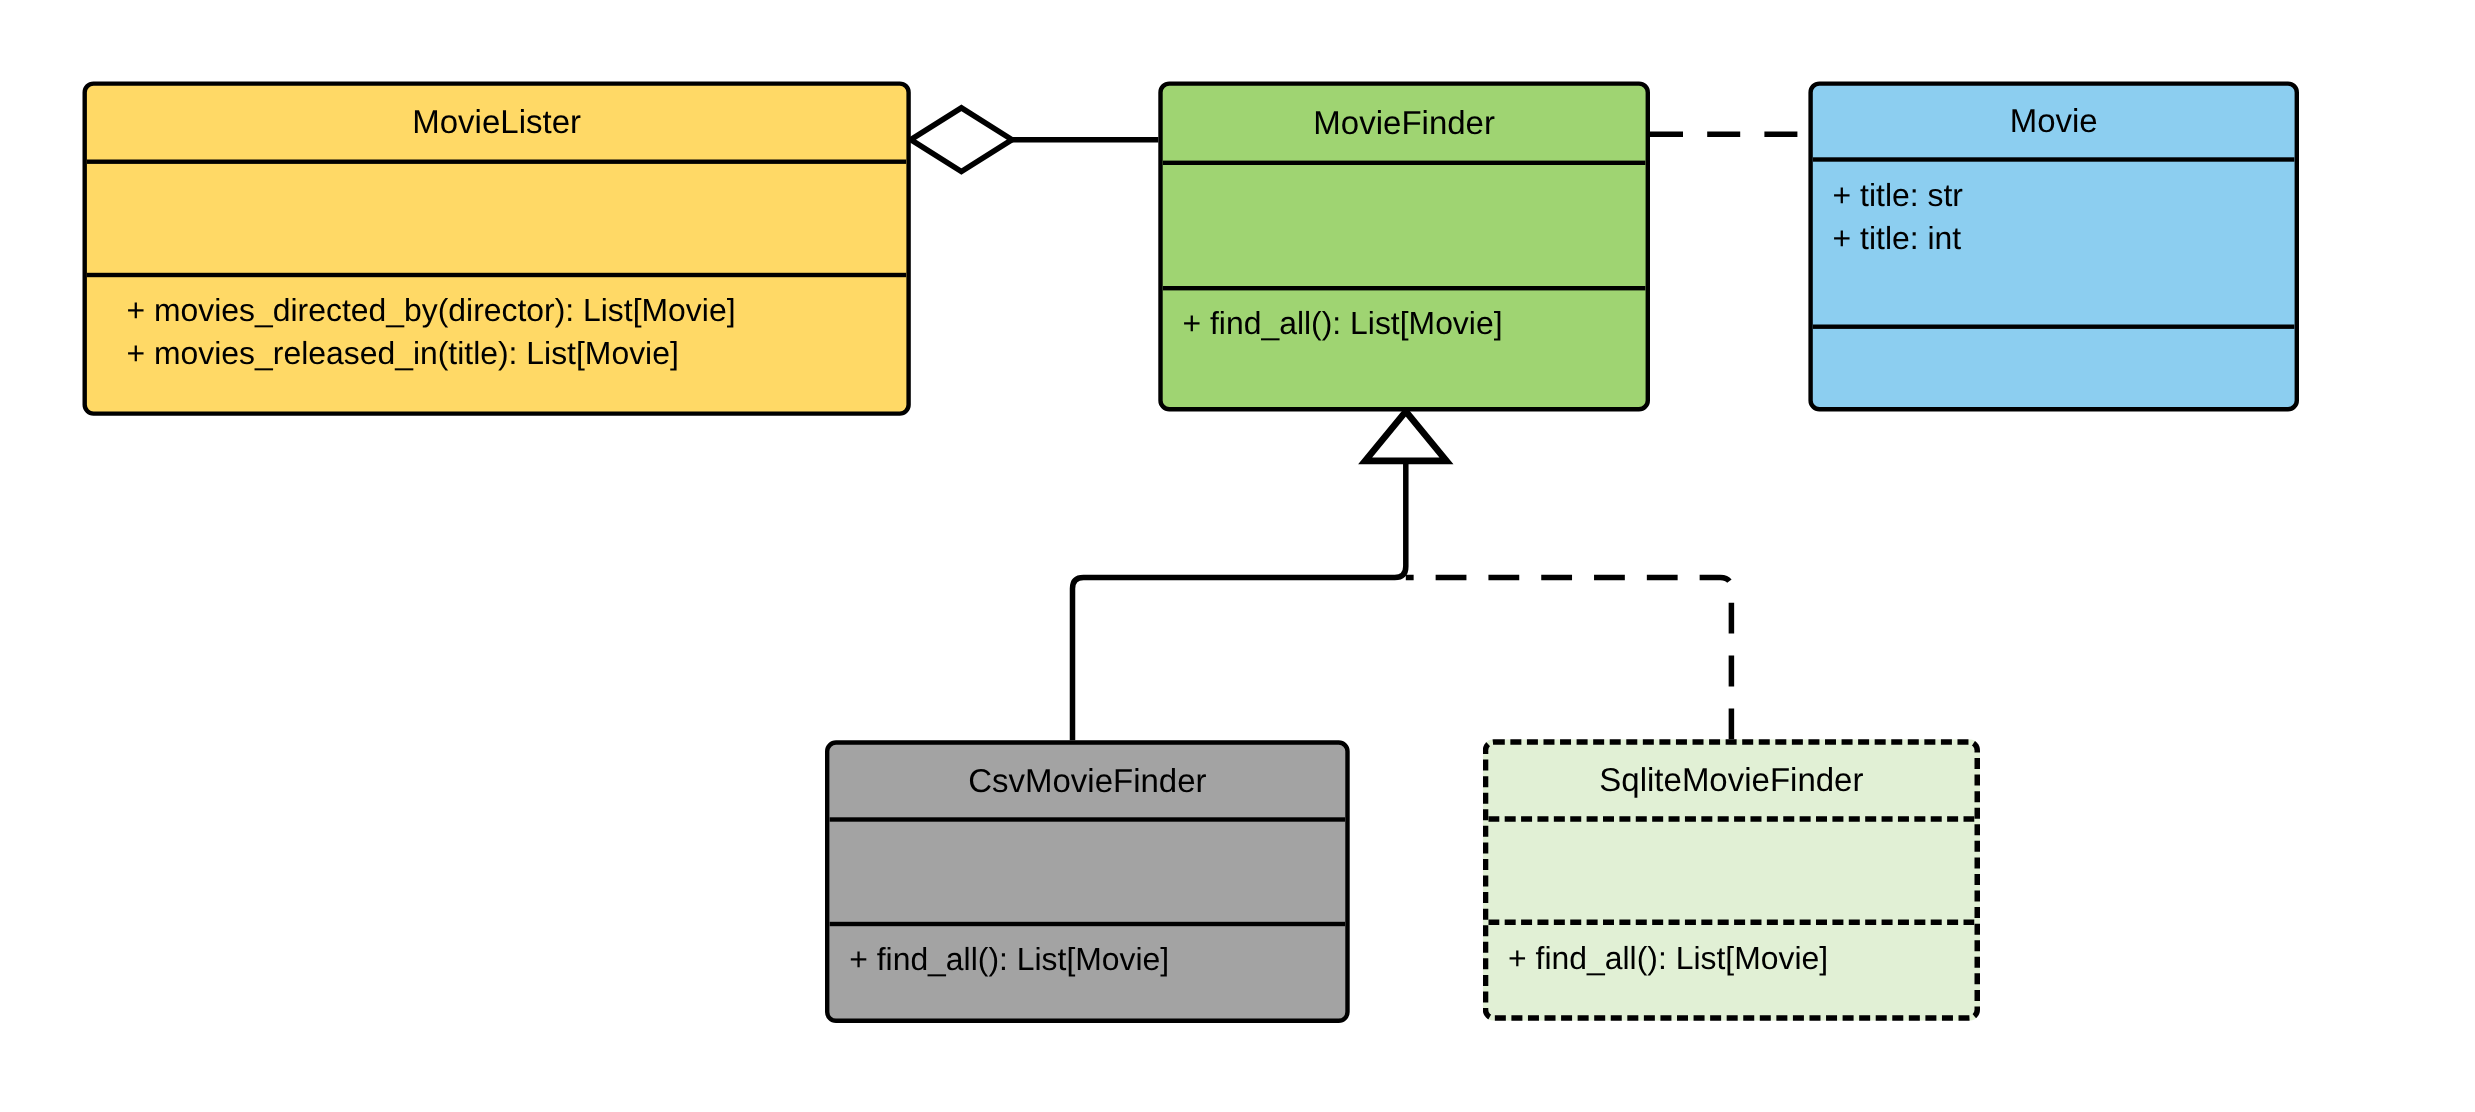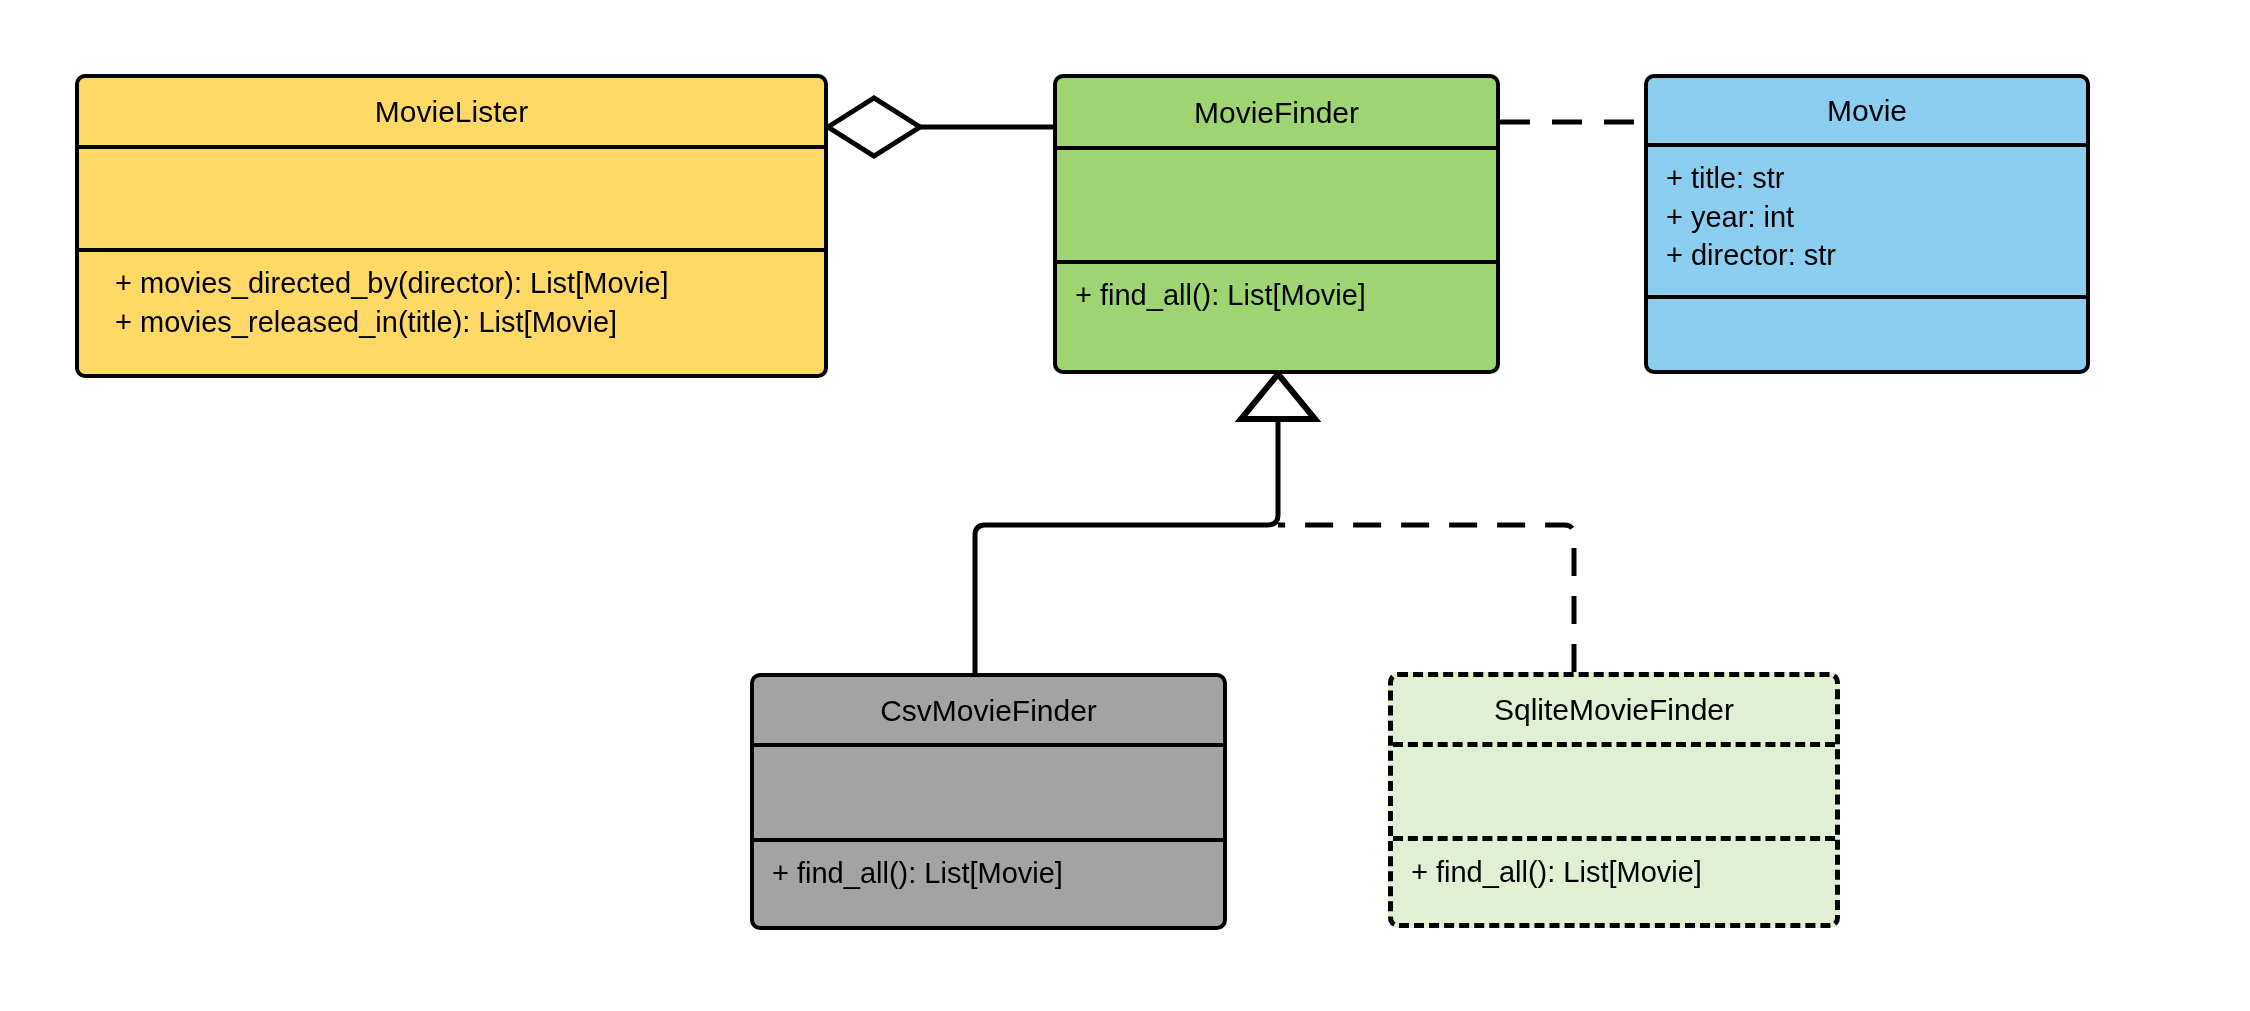--- a/index.html
+++ b/index.html
@@ -30,21 +30,20 @@
     border: 4px solid #000000;
     border-radius: 10px;
     display: flex;
     flex-direction: column;
     z-index: 5;
     overflow: hidden;
   }
   .uml-class.dashed {
     border-style: dashed;
     border-width: 5px;
-    margin-left: 40px;
   }
   .compartment {
     box-sizing: border-box;
     position: relative;
   }
   .compartment.name-c {
     display: flex;
     align-items: center;
     justify-content: center;
     border-bottom: 4px solid #000000;
@@ -152,22 +151,21 @@
       <div class="member">+ find_all(): List[Movie]</div>
     </div>
   </div>
 
   <div class="uml-class" id="cls-movie">
     <div class="compartment name-c">
       <span class="class-name">Movie</span>
     </div>
     <div class="compartment attrs-c">
       <div class="member">+ title: str</div>
-      <div class="member">+ year: int</div>
-      <div class="member">+ director: str</div>
+      <div class="member">+ title: int</div>
     </div>
     <div class="compartment ops-c">
       <div class="empty-fill"></div>
     </div>
   </div>
 
   <div class="uml-class" id="cls-csvmoviefinder">
     <div class="compartment name-c">
       <span class="class-name">CsvMovieFinder</span>
     </div>

